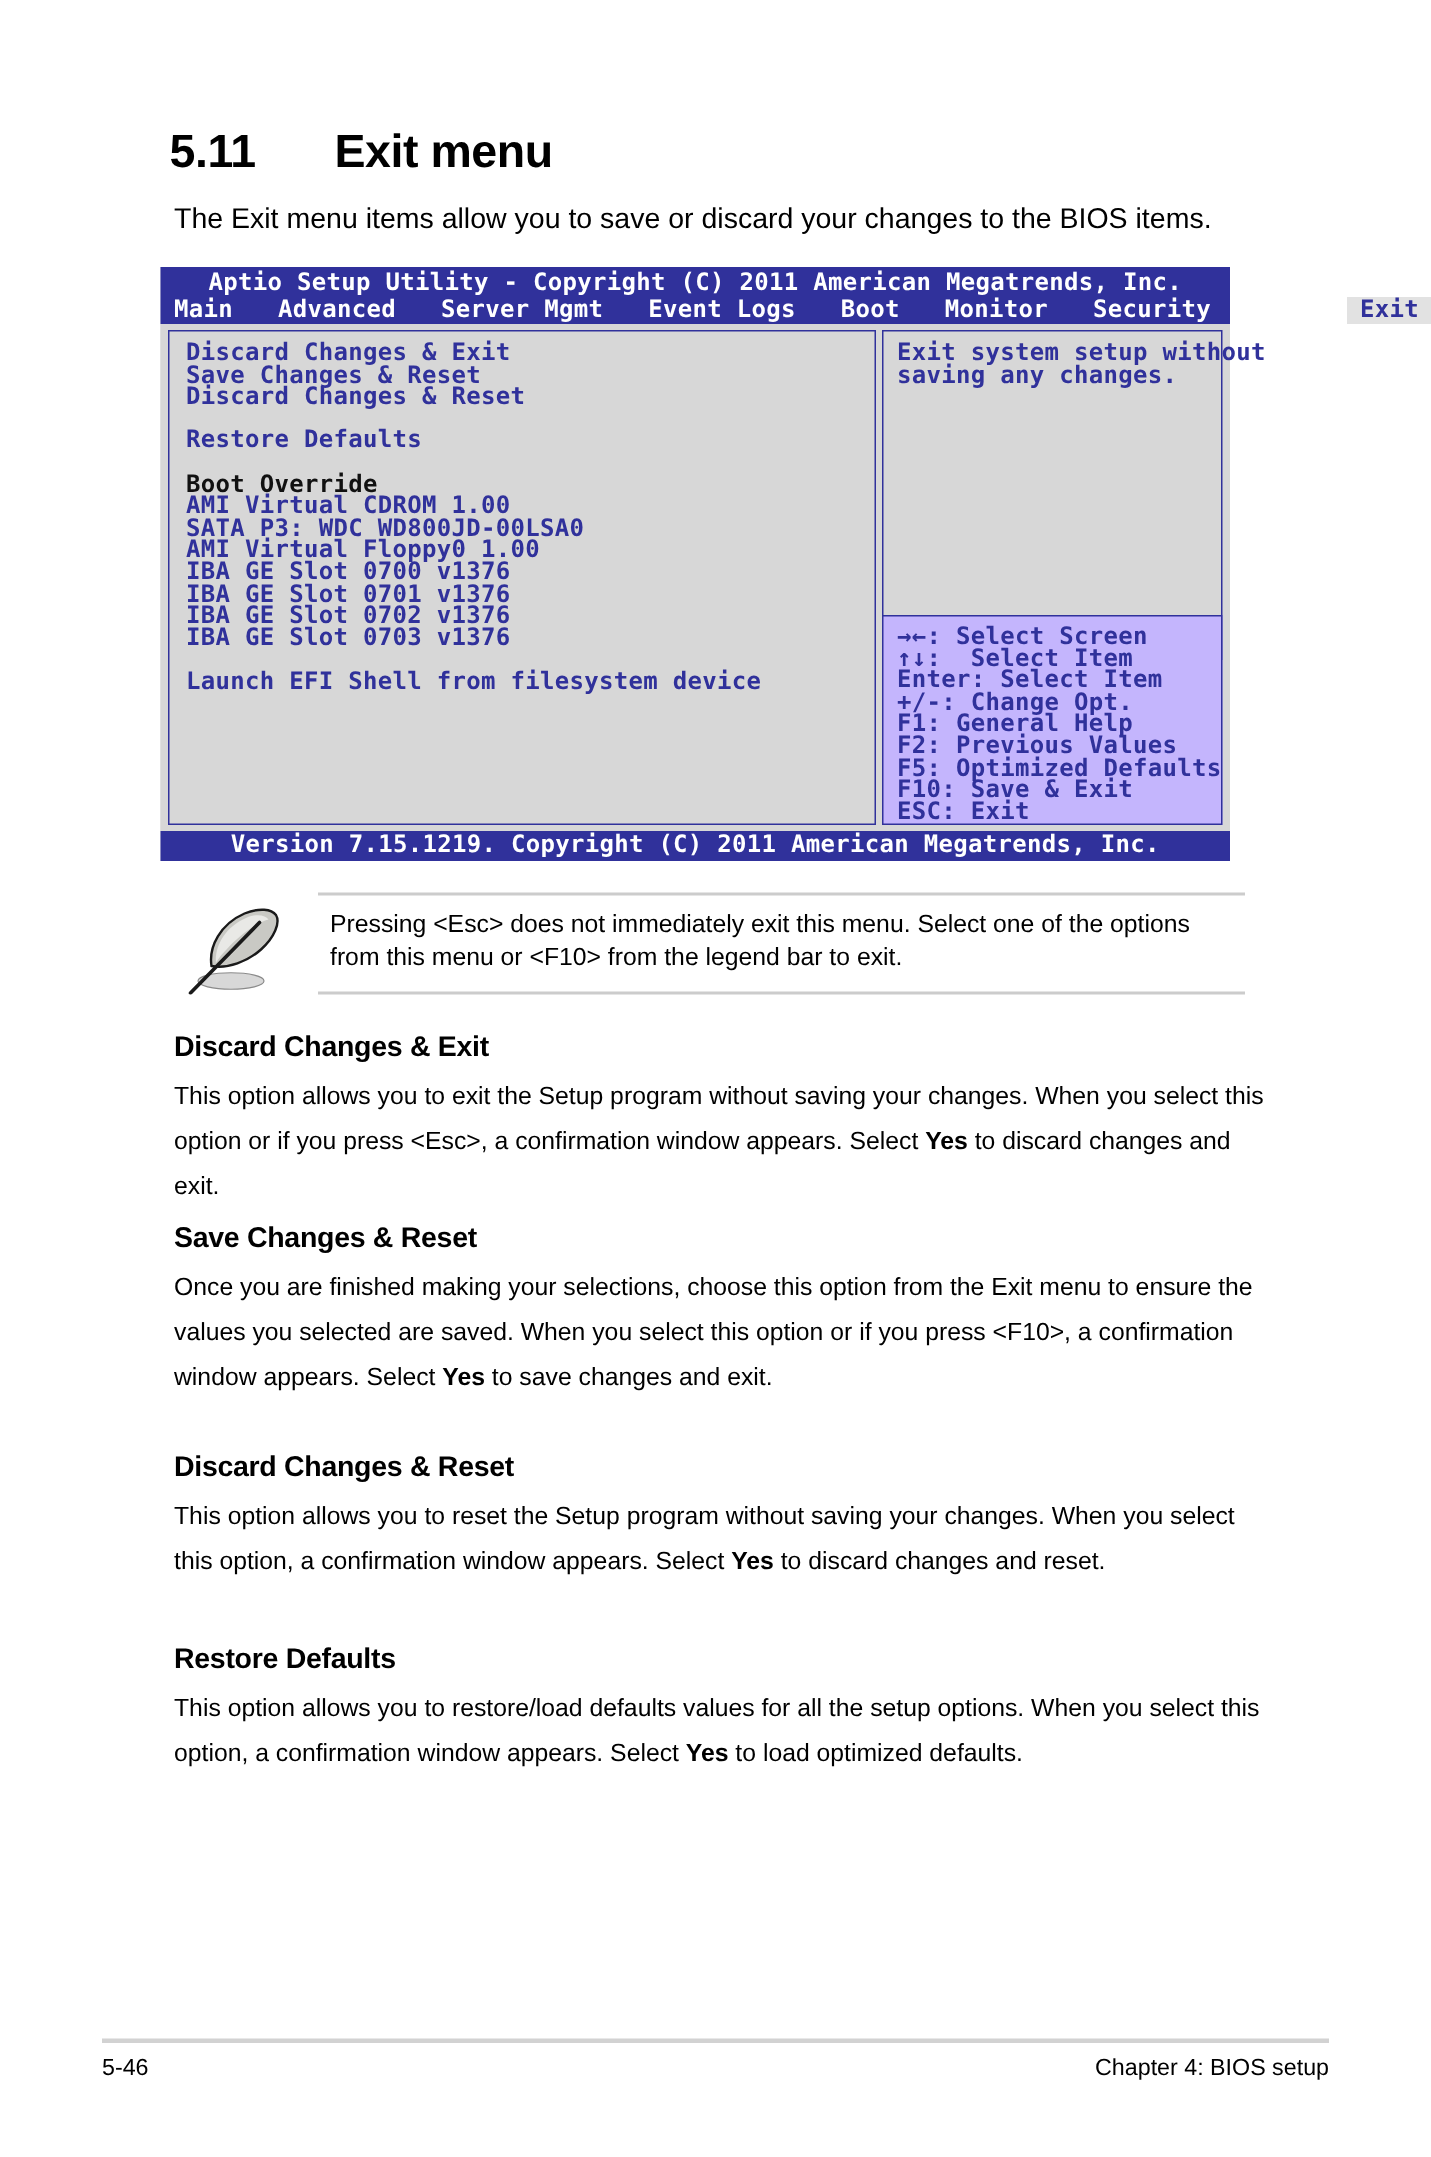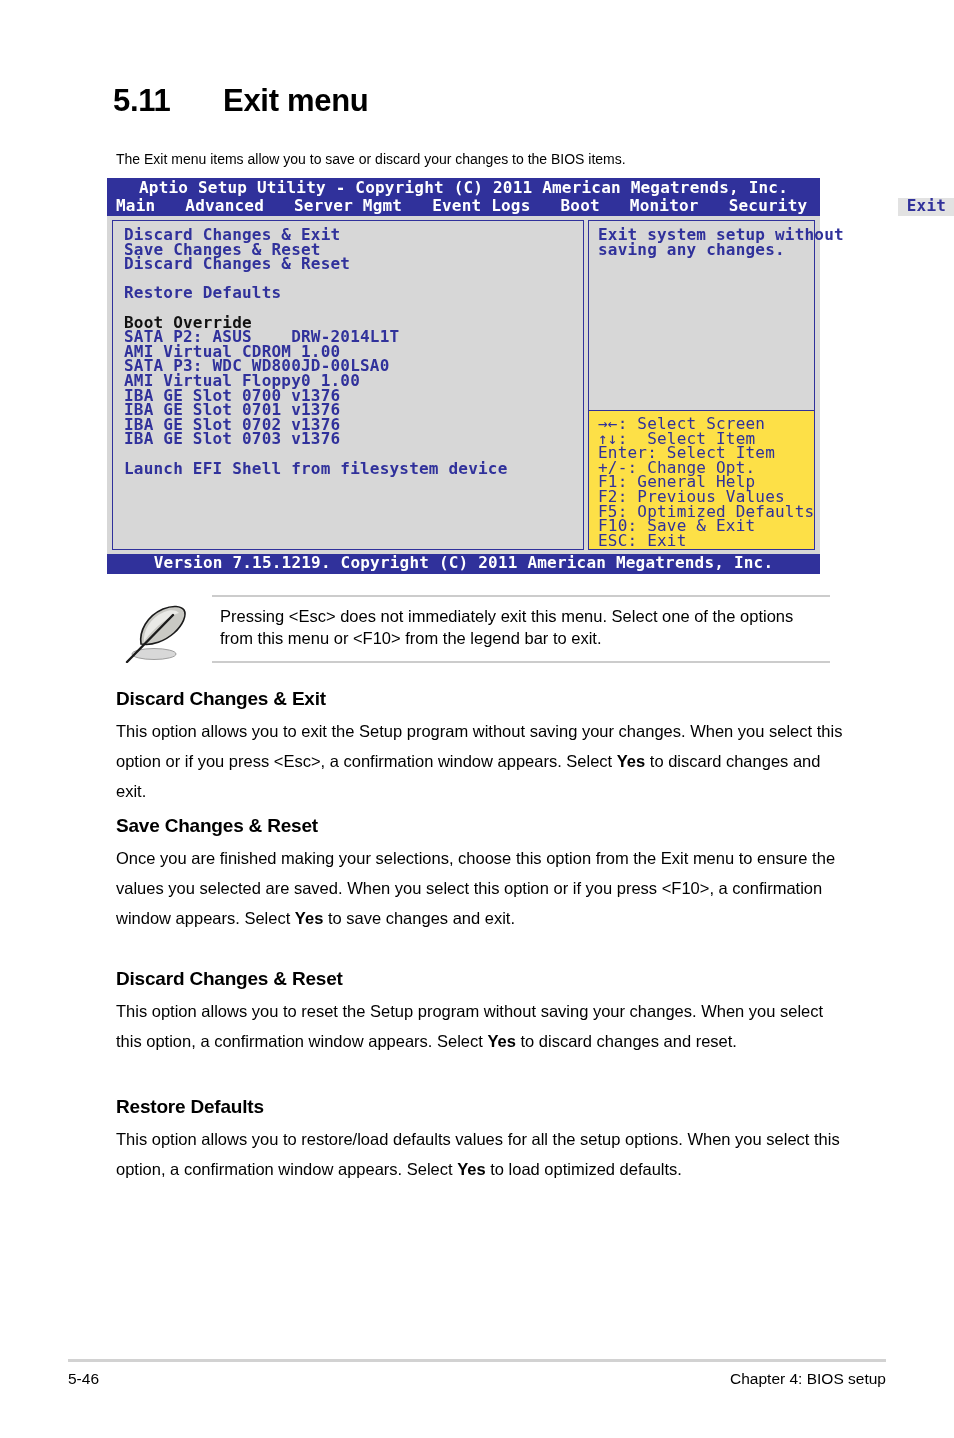--- a/index.html
+++ b/index.html
@@ -29,23 +29,23 @@
     align-items: baseline;
     font-weight: bold;
     font-size: 31px;
     letter-spacing: -0.3px;
   }
   .sec-num { width: 110px; flex: 0 0 110px; }
   .sec-title { }
 
   .intro {
     position: absolute;
-    left: 116px; top: 148px;
+    left: 116px; top: 136px;
     width: 730px;
-    font-size: 14px;
+    font-size: 19px;
     line-height: 22px;
   }
 
   
   .bios {
     position: absolute;
     left: 107px; top: 178px;
     width: 713px; height: 396px;
     background: #d7d7d7;
     font-family: "DejaVu Sans Mono", monospace;
@@ -107,24 +107,24 @@
     background: #d7d7d7;
     padding: 7px 0 0 9px;
     color: #30319b;
     font-weight: bold;
   }
   .panel-right-bot {
     position: absolute;
     left: 481px; top: 194px;
     width: 227px; height: 140px;
     border: 1.5px solid #30319b;
-    background: #fde047;
+    background: #c4b5fd;
     padding: 6px 0 0 9px;
     color: #30319b;
-    font-weight: normal;
+    font-weight: bold;
   }
   .bios-line { white-space: pre; }
   .bios-line.spacer { height: 14.6px; }
   .bios-line.dark { color: #111111; }
 
   .bios-footer {
     position: absolute;
     left: 0; top: 376px;
     width: 713px; height: 20px;
     background: #30319b;
@@ -228,21 +228,20 @@
     <div class="bios-body">
 
       <div class="panel-left" id="panel-left">
           <div class="bios-line">Discard Changes &amp; Exit</div>
           <div class="bios-line">Save Changes &amp; Reset</div>
           <div class="bios-line">Discard Changes &amp; Reset</div>
           <div class="bios-line spacer">&nbsp;</div>
           <div class="bios-line">Restore Defaults</div>
           <div class="bios-line spacer">&nbsp;</div>
           <div class="bios-line dark">Boot Override</div>
-          <div class="bios-line">SATA P2: ASUS    DRW-2014L1T</div>
           <div class="bios-line">AMI Virtual CDROM 1.00</div>
           <div class="bios-line">SATA P3: WDC WD800JD-00LSA0</div>
           <div class="bios-line">AMI Virtual Floppy0 1.00</div>
           <div class="bios-line">IBA GE Slot 0700 v1376</div>
           <div class="bios-line">IBA GE Slot 0701 v1376</div>
           <div class="bios-line">IBA GE Slot 0702 v1376</div>
           <div class="bios-line">IBA GE Slot 0703 v1376</div>
           <div class="bios-line spacer">&nbsp;</div>
           <div class="bios-line">Launch EFI Shell from filesystem device</div>
         </div>

